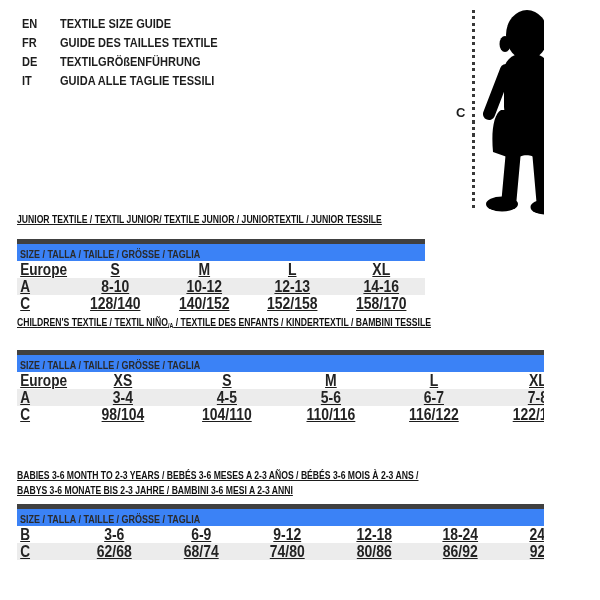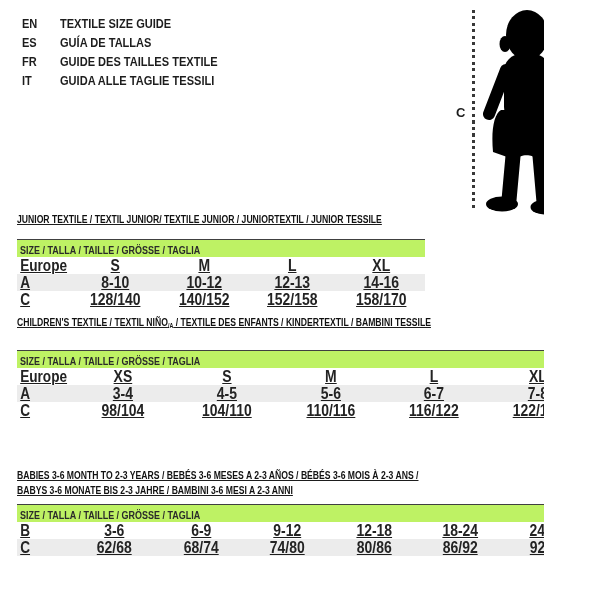--- a/index.html
+++ b/index.html
@@ -21,21 +21,21 @@
   .section { position:absolute; left:17px;text-decoration:underline; }
   .sec0 { top:212px; width:408px; }
   .sec1 { top:315px; width:573px; }
   .sec2 { top:428px; width:573px;margin-top:40px; }
   .sec-title { font-size:11.5px; font-weight:bold; line-height:15px; white-space:nowrap;
     transform:scaleX(.75); transform-origin:0 0; color:#111; }
   .sub { font-size:.62em; vertical-align:-2px; }
   .sec0 .tbl { margin-top:12px; }
   .sec1 .tbl { margin-top:16px; }
   .sec2 .tbl { margin-top:6px; }
-  .tbl-bar { height:17px; line-height:17px; background:#bef264; border-top:1px solid #404040; overflow:hidden; }
+  .tbl-bar { height:17px; line-height:17px; background:#3b82f6; border-top:5px solid #404040; overflow:hidden; }
   .tbl-bar span { display:inline-block; padding-left:4px; font-size:11.5px; font-weight:bold; color:#2a2a2a;
     transform:scaleX(.78); transform-origin:0 50%; white-space:nowrap; }
   .tbl-row { display:flex; height:17px; line-height:17px; font-size:17px; font-weight:bold; color:#232323; }
   .tbl-row.striped { background:#ececec; }
   .rlabel { width:50px; padding-left:4px; transform:scaleX(.8); transform-origin:0 50%; }
   .cell { flex:1; text-align:center; transform:scaleX(.82); white-space:nowrap; }
   
   .legend { position:absolute; left:18px; top:536px; }
   .legend-line { height:17px; line-height:17px; font-size:11px; font-weight:bold; white-space:nowrap;
     transform:scaleX(.78); transform-origin:0 50%; color:#161616; }
@@ -44,26 +44,26 @@
 <body>
 
 <div class="canvas">
 
   <div class="langs" id="langs">
       <div class="lang-row">
         <span class="lang-code">EN</span>
         <span class="lang-label">TEXTILE SIZE GUIDE</span>
       </div>
       <div class="lang-row">
-        <span class="lang-code">ES</span>
-        <span class="lang-label">GUÍA DE TALLAS</span>
+        <span class="lang-code">FR</span>
+        <span class="lang-label">GUIDE DES TAILLES TEXTILE</span>
       </div>
       <div class="lang-row">
-        <span class="lang-code">FR</span>
-        <span class="lang-label">GUIDE DES TAILLES TEXTILE</span>
+        <span class="lang-code">DE</span>
+        <span class="lang-label">TEXTILGRÖßENFÜHRUNG</span>
       </div>
       <div class="lang-row">
         <span class="lang-code">IT</span>
         <span class="lang-label">GUIDA ALLE TAGLIE TESSILI</span>
       </div>
     </div>
 
   <div class="fig-line"></div>
   <div class="fig-label">C</div>
 

